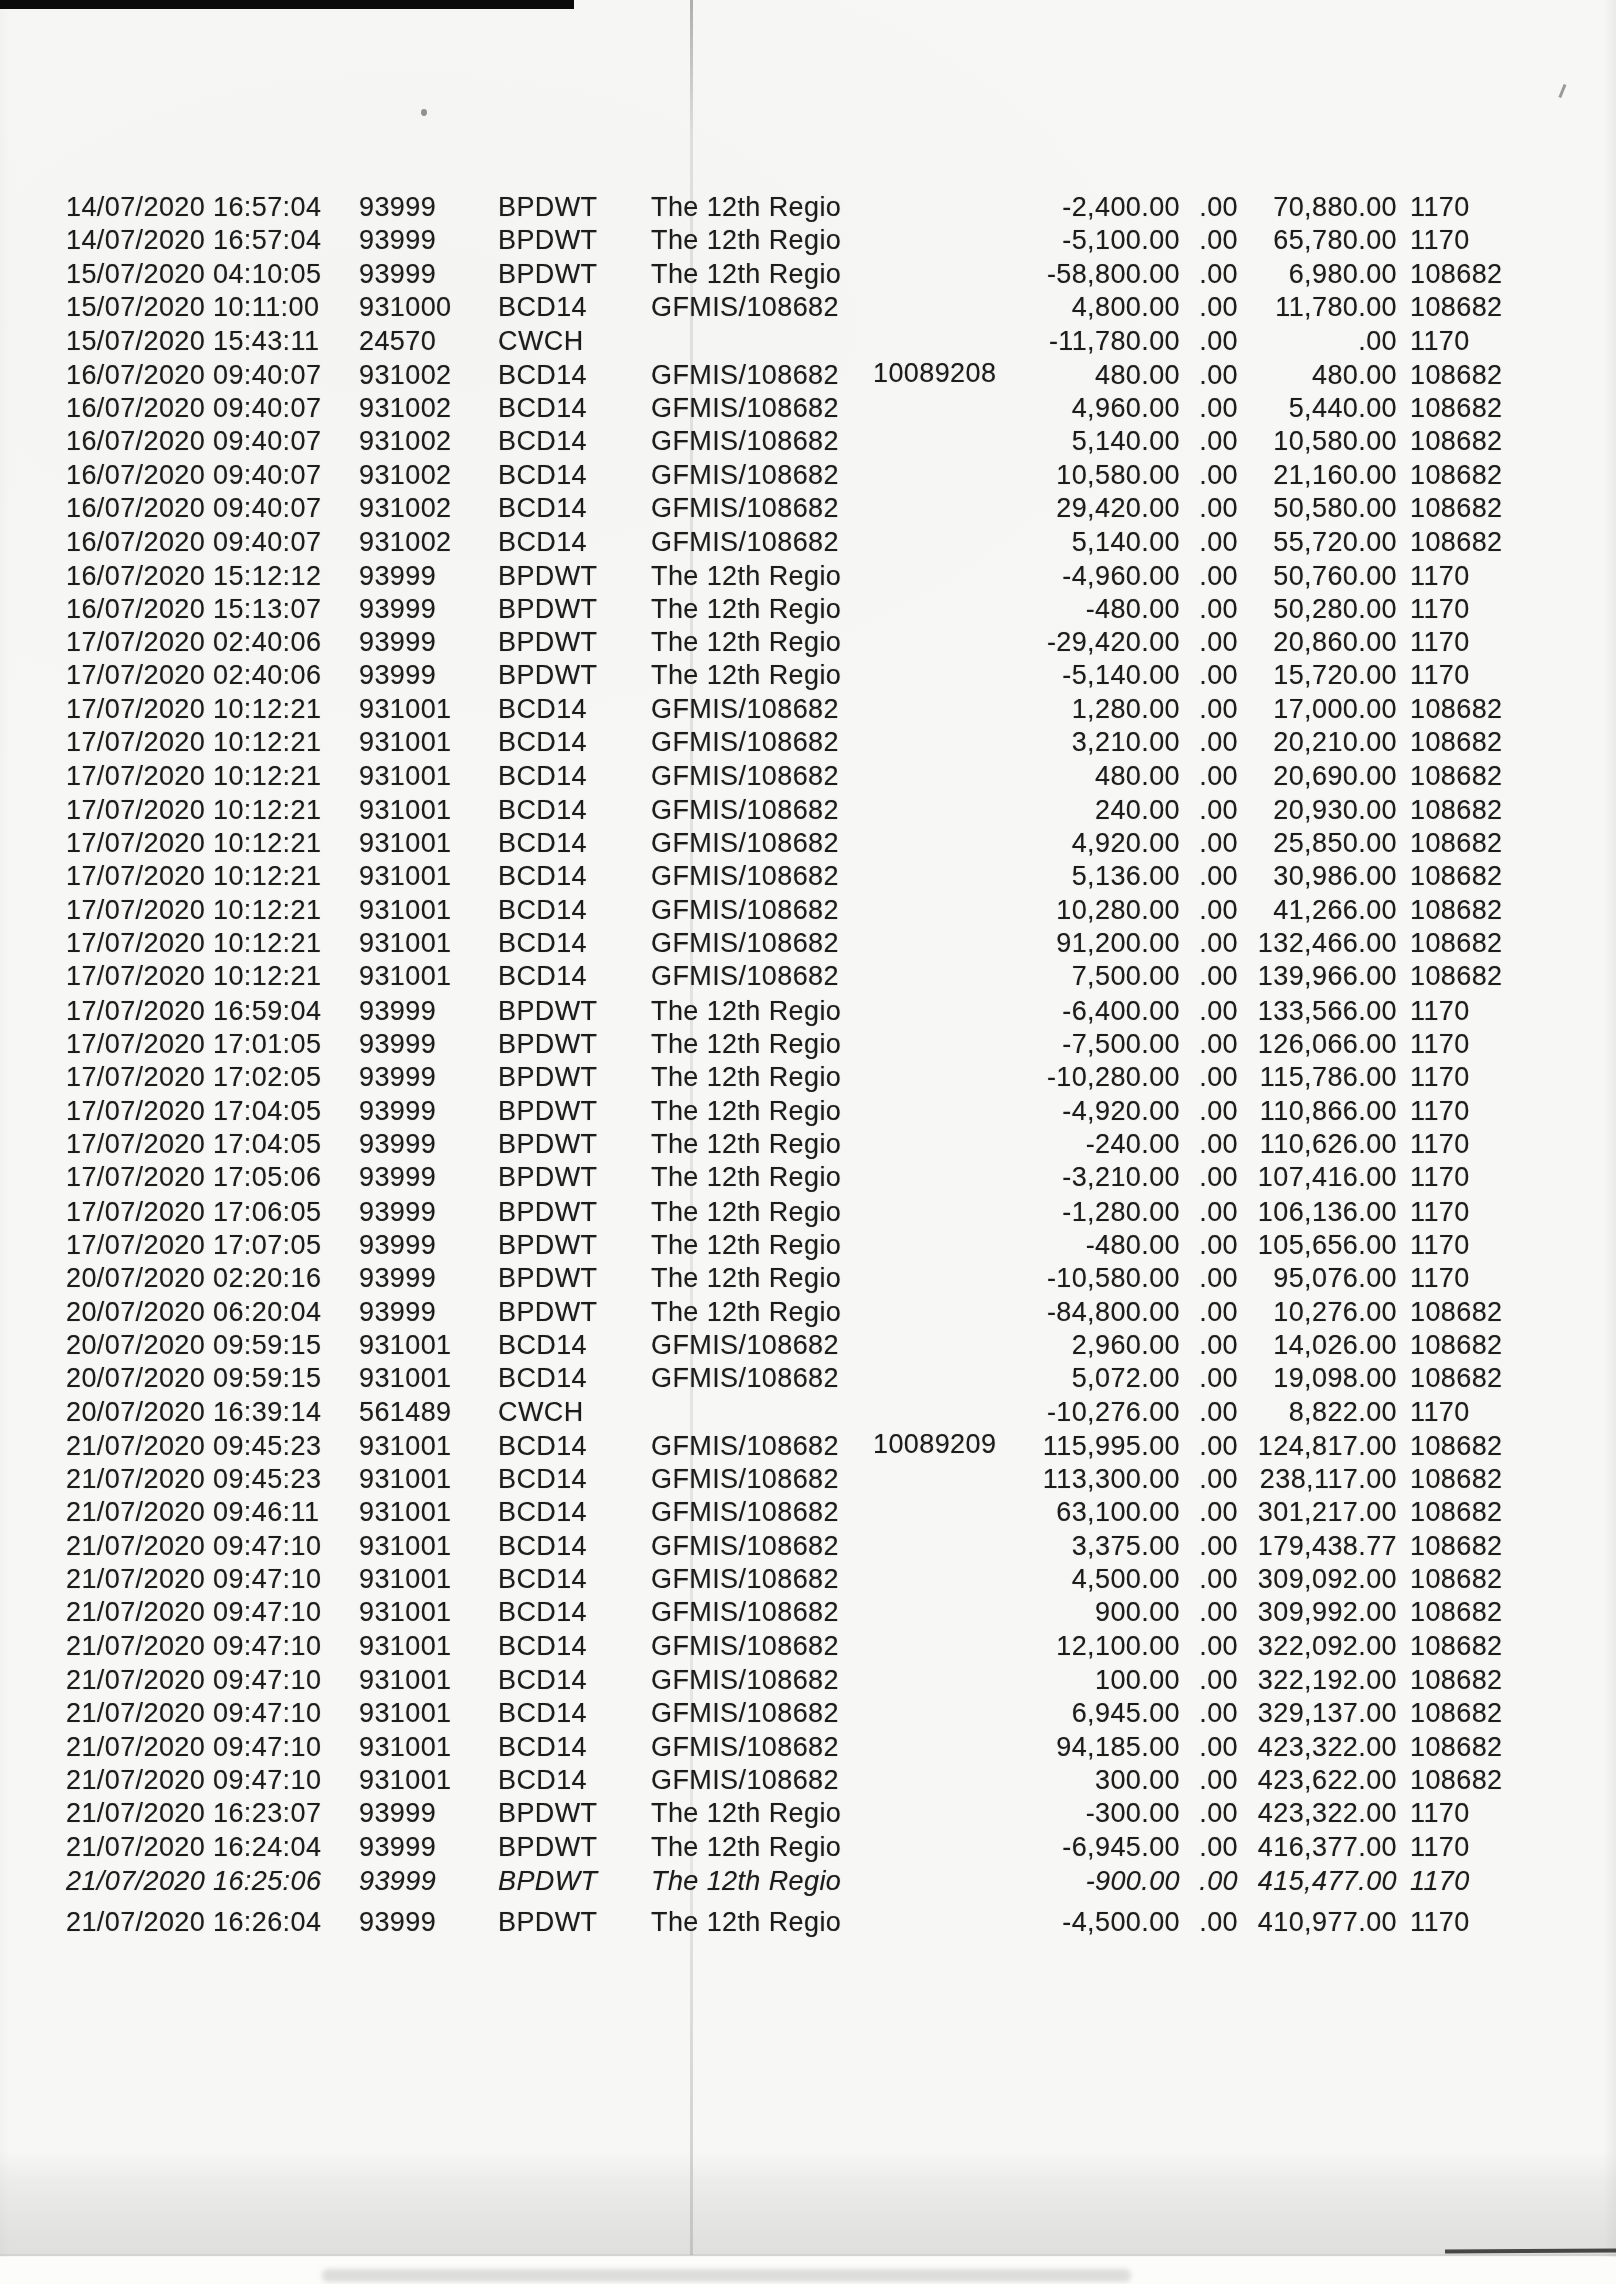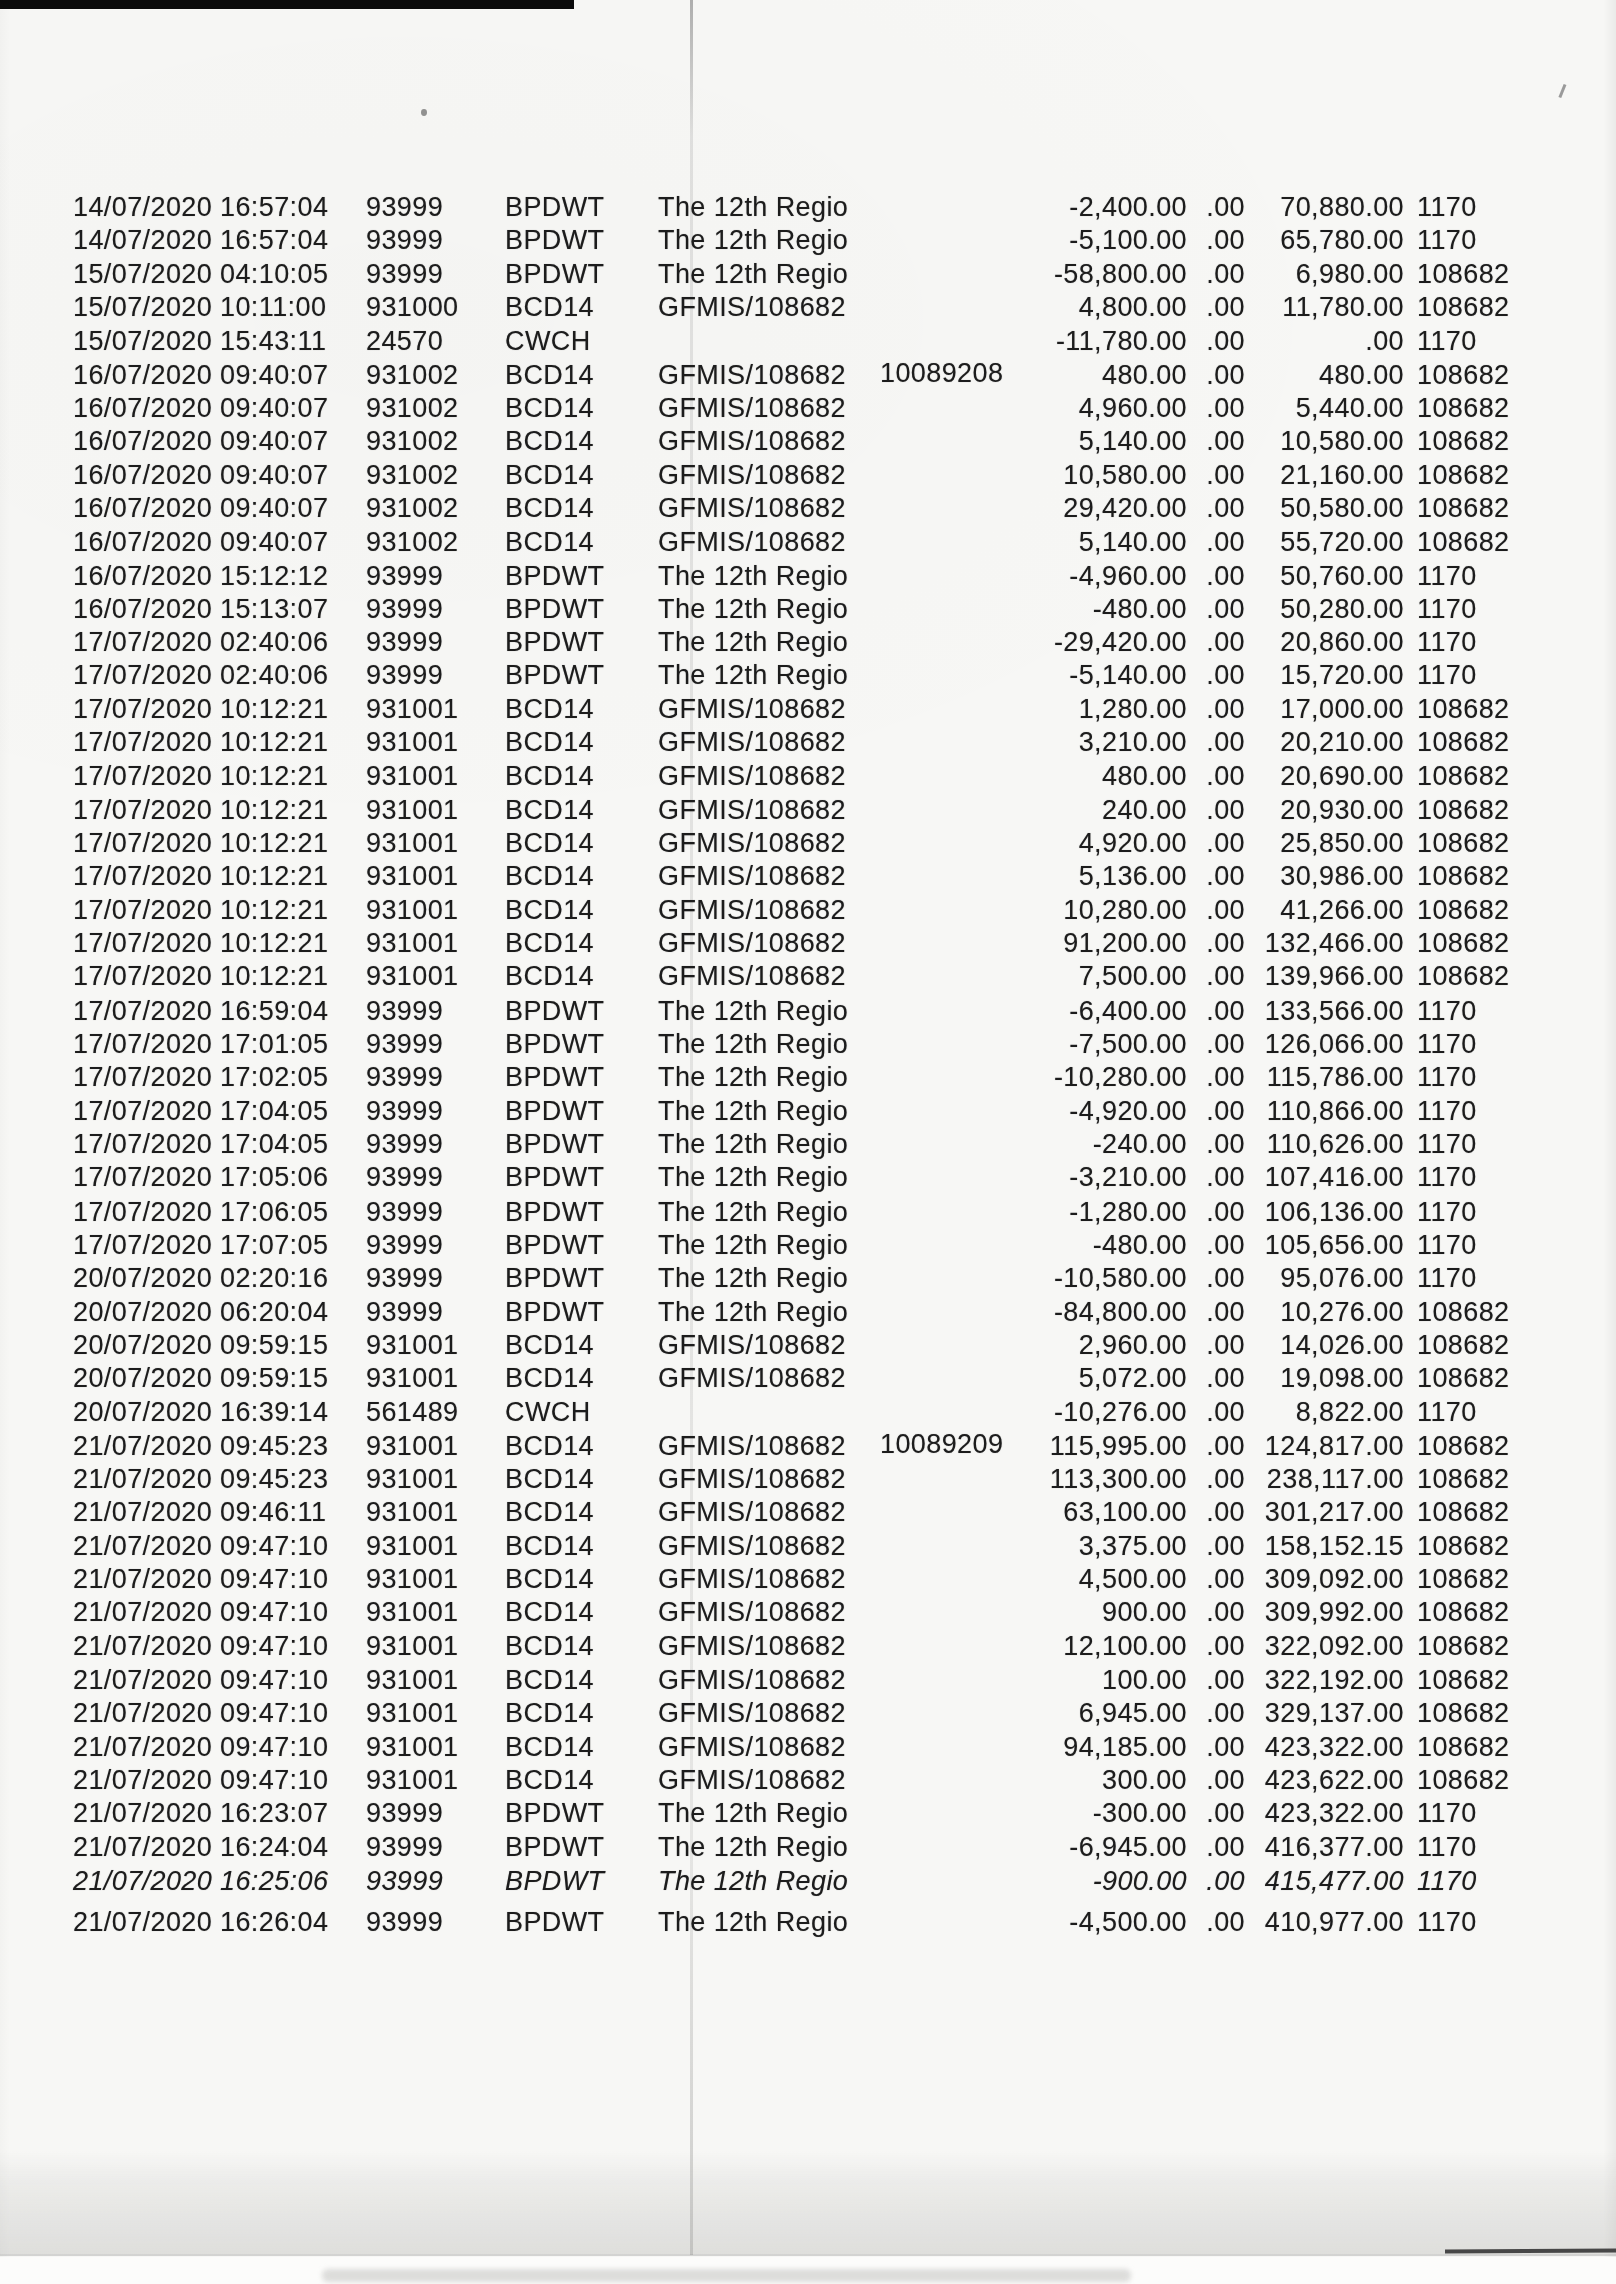--- a/index.html
+++ b/index.html
@@ -50,21 +50,21 @@
   .bottom-strip {
     position: absolute; left: 0; top: 2257px; width: 1617px; height: 27px;
     background: #fcfcfb;
   }
   .bottom-blotch {
     position: absolute; left: 322px; top: 2269px; width: 809px; height: 12.7px;
     background: rgba(200,200,198,0.6); filter: blur(2.9px); border-radius: 5.9px;
   }
   
   .table { position: absolute; left: 0; top: 191px; width: 1617px; }
-  .row { position: absolute; left: 12px; width: 1416px; height: 33px; }
+  .row { position: absolute; left: 5px; width: 1416px; height: 33px; }
   .row span {
     position: absolute; top: 0; white-space: nowrap;
     font-size: 27px; line-height: 33px; letter-spacing: 0.4px;
     color: #1c1c1c; text-shadow: 0 0 1px rgba(30,30,30,0.38);
   }
   .c-datetime { left: 61px;  }
   .c-code     { left: 354px; }
   .c-type     { left: 493px; }
   .c-desc     { left: 646px; }
   .c-ref      { left: 868px; margin-top: 32px; }
@@ -485,21 +485,21 @@
         <span class="c-balance">301,217.00</span>
         <span class="c-code2">108682</span>
       </div>
       <div class="row" style="top: 1339px;">
         <span class="c-datetime">21/07/2020 09:47:10</span>
         <span class="c-code">931001</span>
         <span class="c-type">BCD14</span>
         <span class="c-desc">GFMIS/108682</span>
         <span class="c-amount">3,375.00</span>
         <span class="c-fee">.00</span>
-        <span class="c-balance">158,152.15</span>
+        <span class="c-balance">179,438.77</span>
         <span class="c-code2">108682</span>
       </div>
       <div class="row" style="top: 1372px;">
         <span class="c-datetime">21/07/2020 09:47:10</span>
         <span class="c-code">931001</span>
         <span class="c-type">BCD14</span>
         <span class="c-desc">GFMIS/108682</span>
         <span class="c-amount">4,500.00</span>
         <span class="c-fee">.00</span>
         <span class="c-balance">309,092.00</span>

